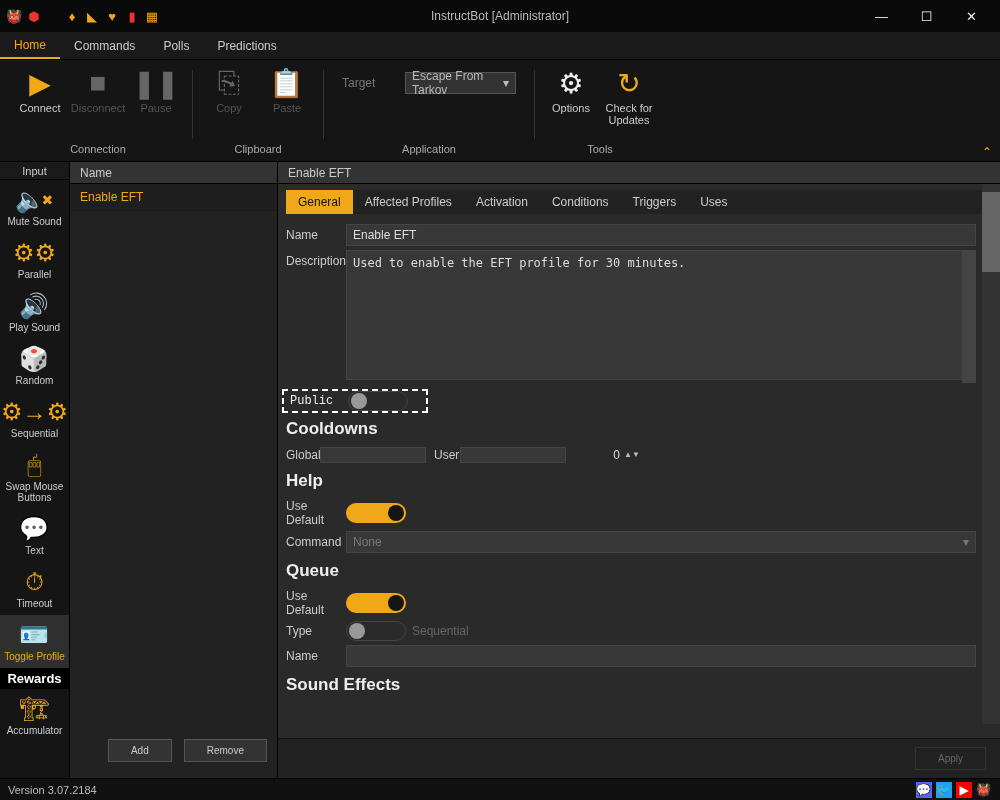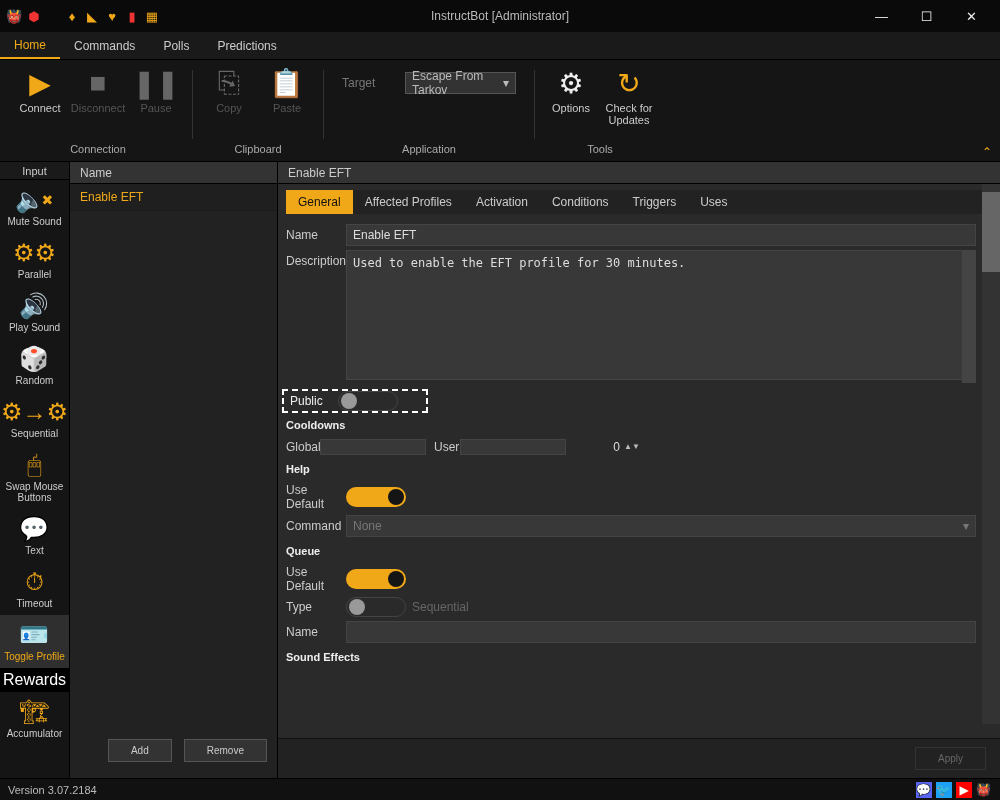--- a/index.html
+++ b/index.html
@@ -51,21 +51,21 @@
   .toggle.small.off .knob { left: 2px; top:1px; }
 
   
   .main { display: flex; height: calc(800px - 32px - 28px - 102px - 22px); justify-content: flex-end; }
   .sidebar { width: 70px; background: #151515; overflow-y: auto; border-right: 1px solid #000; }
   .side-header { background: #1a1a1a; height: 18px; display:flex; align-items:center; justify-content:center; font-size: 11px; color:#ccc; border-bottom:1px solid #000;}
   .side-item { display: flex; flex-direction: column; align-items: center; gap: 2px; padding: 6px 2px; cursor: pointer; color:#ccc; }
   .side-item.active { background: #2f2f2f; color: #f0a818; }
   .side-item .side-ico { font-size: 24px; color: #f0a818; display:flex; align-items:center;}
   .side-item .side-lbl { font-size: 10px; text-align:center; line-height:11px; }
-  .side-cat { font-size: 16px; background:#000; color:#fff; font-weight:normal; text-align:center; padding: 3px 0;}
+  .side-cat { font-size: 13px; background:#000; color:#fff; font-weight:bold; text-align:center; padding: 3px 0;}
   
   .list-panel { width: 208px; background: #222; border-right: 1px solid #000; }
   .list-header { background: #333; height: 22px; display:flex; align-items:center; padding: 0 10px; font-size:12px; border-bottom:1px solid #000;}
   .list-item { padding: 6px 10px; color: #f0a818; font-size: 12px; border-bottom: 1px solid #1a1a1a; background:#1f1f1f;}
   
   .content { flex: 1; background: #2a2a2a; display: flex; flex-direction: column; position: relative; }
   .content-header { background: #333; height: 22px; display:flex; align-items:center; padding: 0 10px; font-size:12px; border-bottom:1px solid #000;}
   .content-body { flex:1; overflow-y: auto; padding: 0; margin-left: 4px; margin-right: 2px; }
   .scrollbar { position:absolute; right:0; top:22px; width:18px; bottom:54px; background:#333;}
   .scrollbar-thumb { background:#666; width: 100%; height: 80px; margin-top: 8px;}
@@ -73,27 +73,27 @@
   .tabs { display: flex; background: #222; margin: 6px 0 0 4px;}
   .tab { padding: 5px 12px; font-size: 12px; color: #ccc; cursor: pointer; }
   .tab.active { background: #f0a818; color: #111; }
   
   .form-row { display: flex; align-items: center; margin: 4px 0; }
   .form-row .flabel { width: 64px; font-size: 12px; padding-left: 4px; }
   .tinput { background: #383838; border: 1px solid #444; color: #ddd; font-size: 12px; padding: 3px 6px; flex:1; }
   .tarea { background: #383838; border: 1px solid #444; color: #ddd; font-size: 12px; padding: 5px 6px; height: 130px; resize: none; width: 100%; }
   .tarea-wrap { flex:1; position:relative; }
   .tarea-scroll { position:absolute; right:0; top:0; bottom:0; width:14px; background:#444;}
-  .section-h { font-size: 11px; font-weight: bold; color: #eee; padding: 4px 4px; }
+  .section-h { font-size: 17px; font-weight: bold; color: #eee; padding: 4px 4px; }
   .num-input { width: 106px; background:#383838; border:1px solid #444; display:flex; align-items:center;}
   .num-input input { flex:1; background:transparent; border:none; text-align:right; padding:0 4px; color:#ddd; font-size:12px;}
   .stepper { width:14px; display:flex; flex-direction:column; font-size:8px; line-height:8px; color:#bbb; }
   .readonly-select { background:#383838; border:1px solid #444; height:22px; flex:1; display:flex; align-items:center; justify-content:space-between; padding:0 6px; color:#777; font-size:12px;}
   
-  .public-box { border: 2px dashed #fff; padding: 0px 6px; width: 146px; display:flex; align-items:center; gap:15px; margin: 6px 0 2px 0;}
+  .public-box { border: 2px dashed #fff; padding: 0px 6px; width: 146px; display:flex; align-items:center; gap:15px; margin: 6px 0 2px 0; font-family: Liberation Mono, monospace;}
   .public-box .plabel { color:#eee; font-size:12px; flex-shrink:0; }
   
   .bottom-bar { display:flex; padding: 8px 10px 6px; gap:12px; margin-top:auto;}
   .bottom-bar .spacer { flex:1; }
   .btn { background:#333; border:1px solid #555; color:#ccc; padding: 5px 22px; cursor:pointer; font-size:10px;}
   .btn.disabled { color:#666; border-color:#333; background:#222;}
   
   
   .statusbar { height: 22px; background: #111; color: #bbb; font-size: 11px; display:flex; align-items:center; padding: 0 8px; border-top:1px solid #000;}
   .status-r { margin-left:auto; display:flex; gap:4px;}

